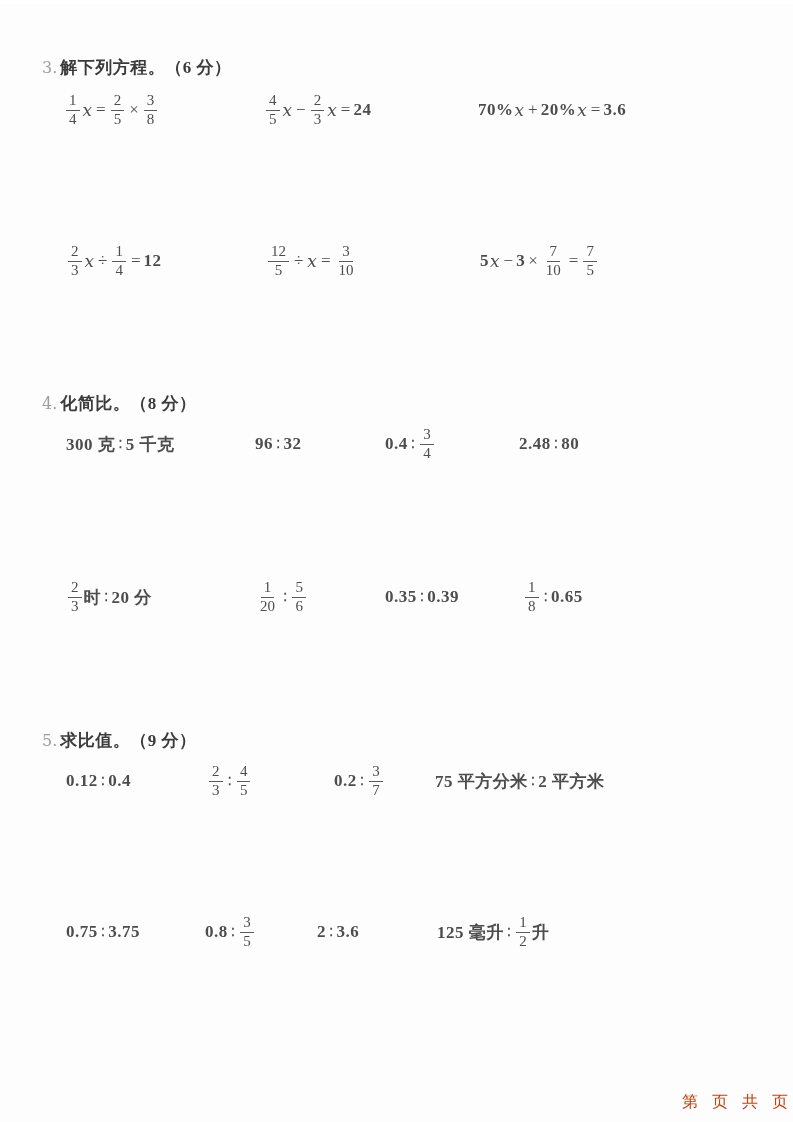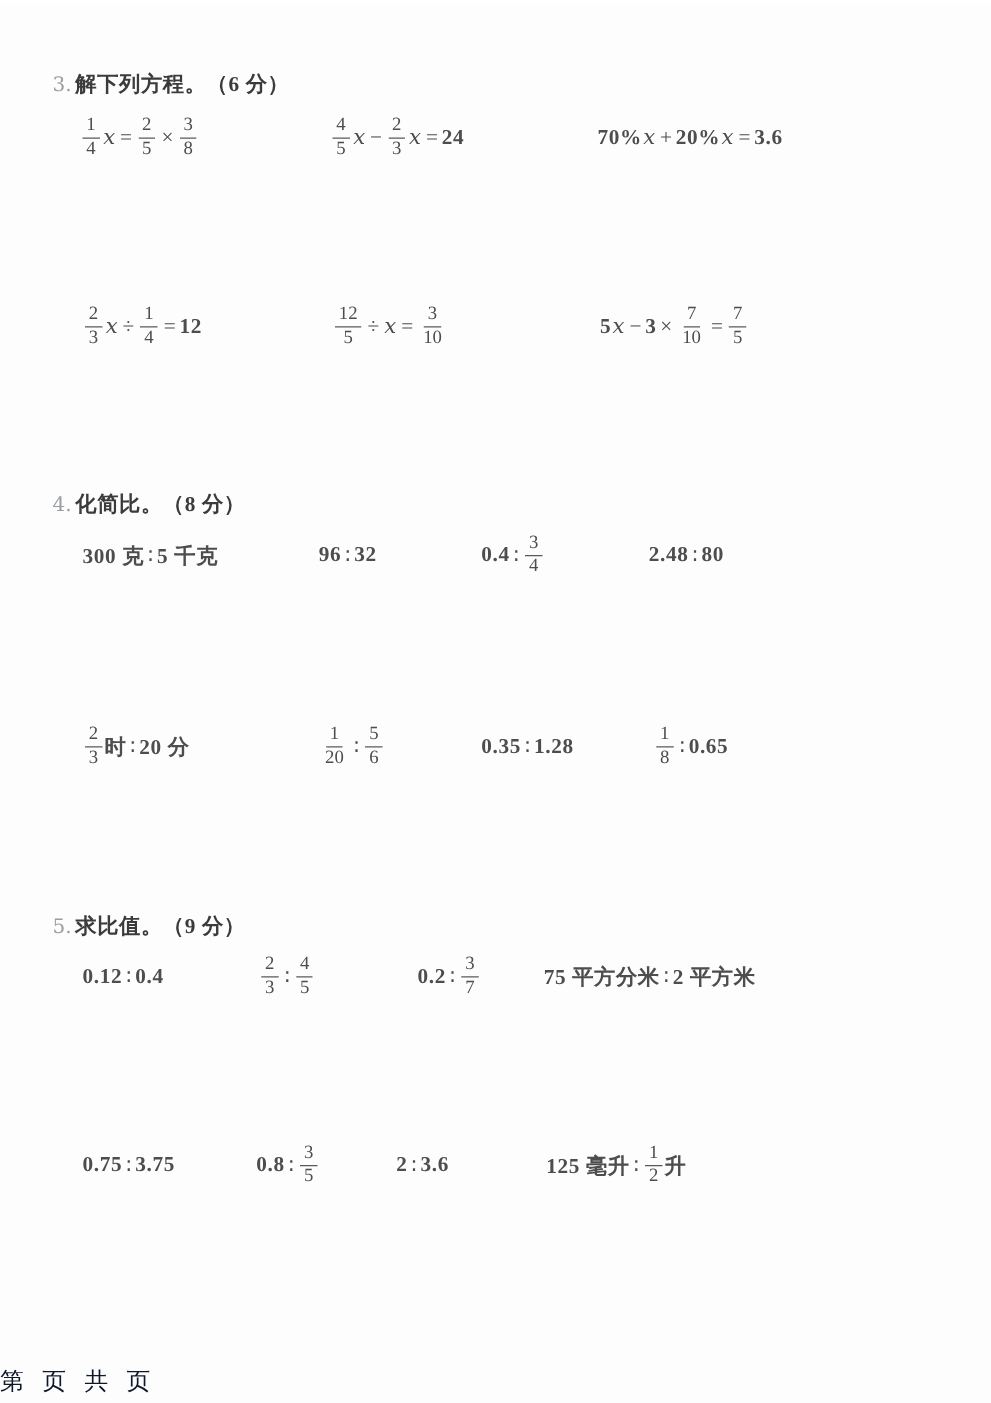--- a/index.html
+++ b/index.html
@@ -47,23 +47,23 @@
   }
   .frac .num { display:block; padding:0 3px; border-bottom:1px solid #5a5a5a; }
   .frac .den { display:block; padding:0 3px; }
   .mvar { font-style:italic; margin:0 1px; font-family:"DejaVu Serif",serif; }
   .mop  { margin:0 3px; }
   .mtext { letter-spacing:0.5px;font-weight:bold; }
   .footer {
     position:absolute;
     top:1088px; left:0;
     width:100%;
-    text-align:left;
-    font-size:19px;
-    color:#0f172a;
+    text-align:right;
+    font-size:16px;
+    color:#c2410c;
     letter-spacing:5px;
   }
 </style>
 </head>
 <body>
 
 <div class="page">
 
   <div class="sec-header" style="left:42px;top:52px">
     <span class="sec-num">3.</span><span class="sec-title">解下列方程。（6 分）</span>
@@ -195,21 +195,21 @@
       </span>
       <span class="mop">∶</span>
       <span class="frac">
         <span class="num">5</span>
         <span class="den">6</span>
       </span>
     </div>
   <div class="expr" style="left:385px;top:570px">
       <span class="mtext">0.35</span>
       <span class="mop">∶</span>
-      <span class="mtext">1.28</span>
+      <span class="mtext">0.39</span>
     </div>
   <div class="expr" style="left:523px;top:570px">
       <span class="frac">
         <span class="num">1</span>
         <span class="den">8</span>
       </span>
       <span class="mop">∶</span>
       <span class="mtext">0.65</span>
     </div>
 

